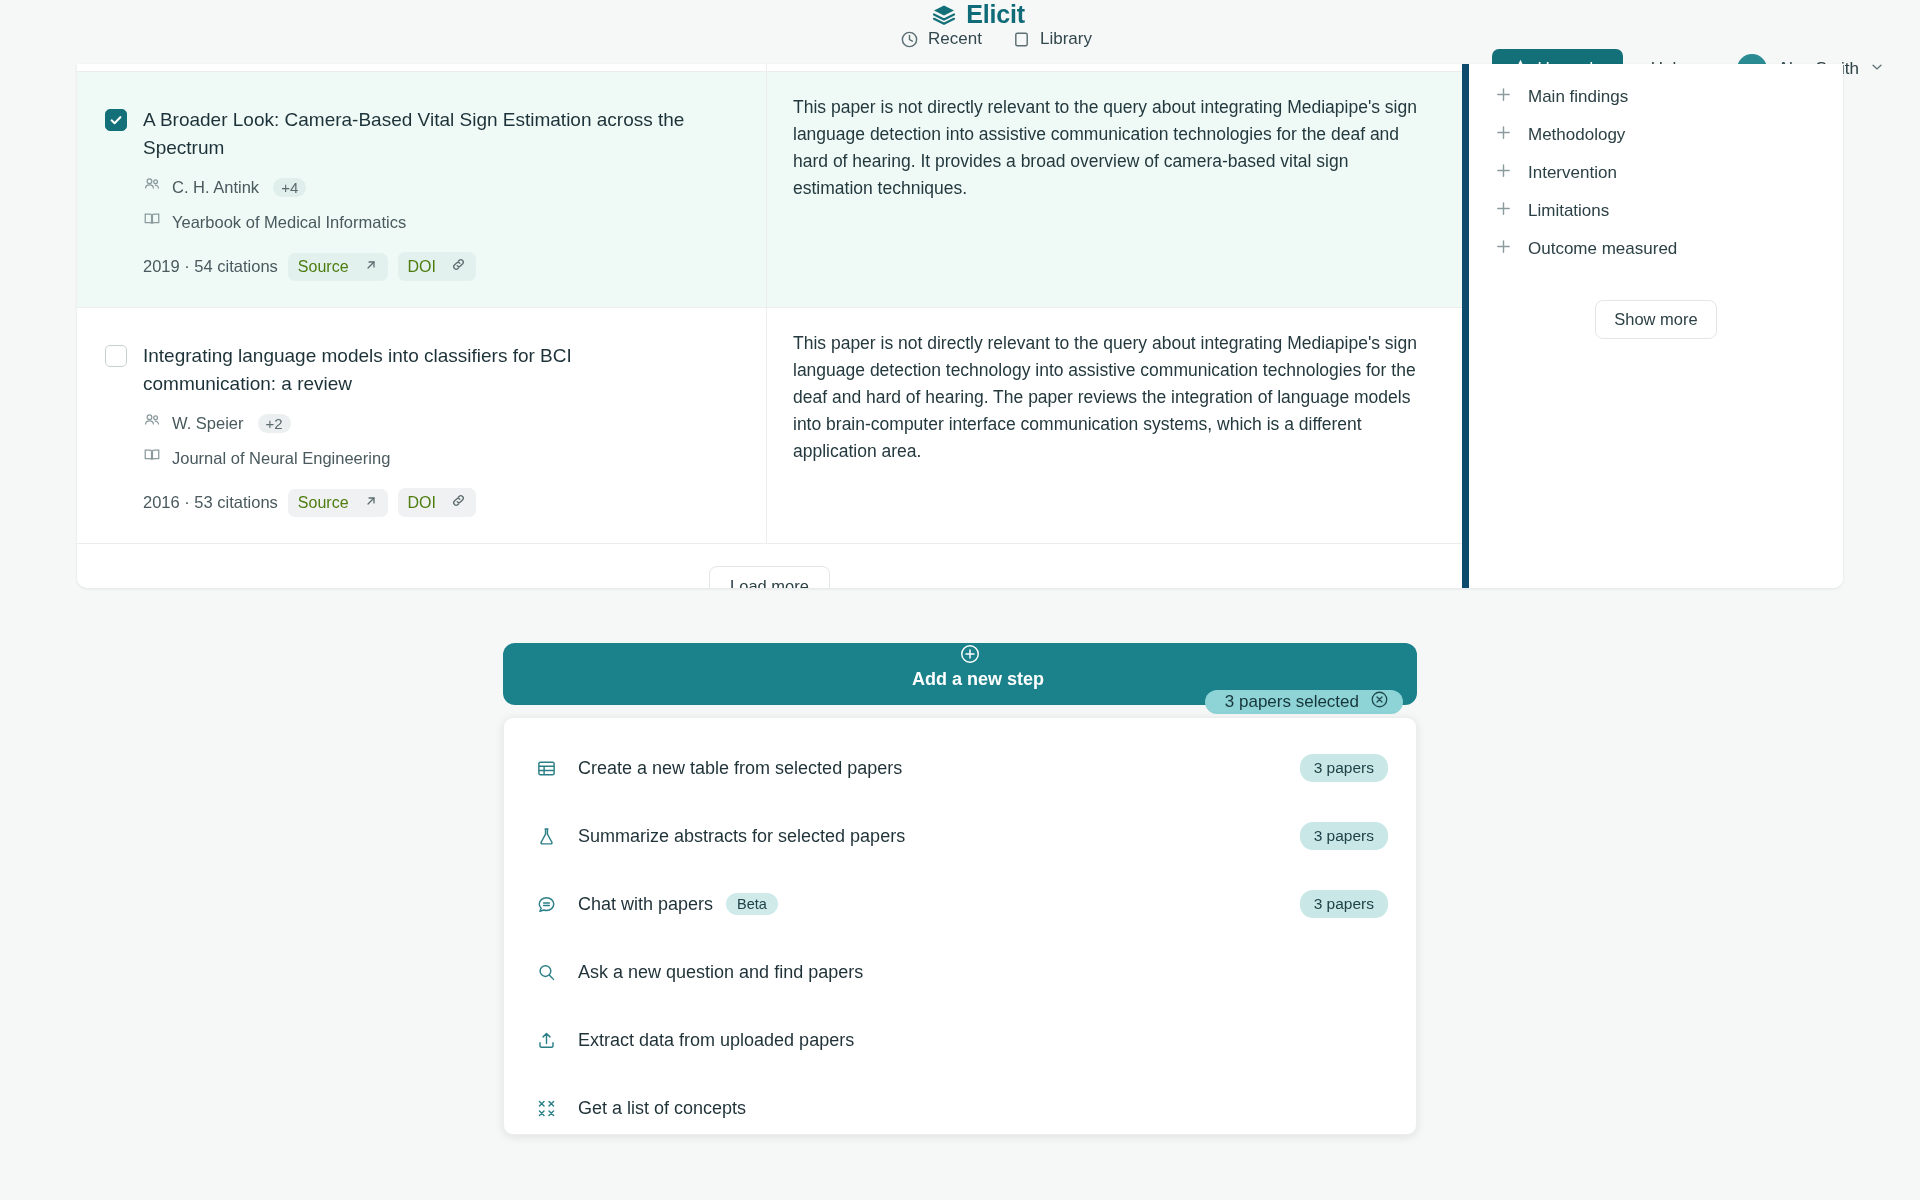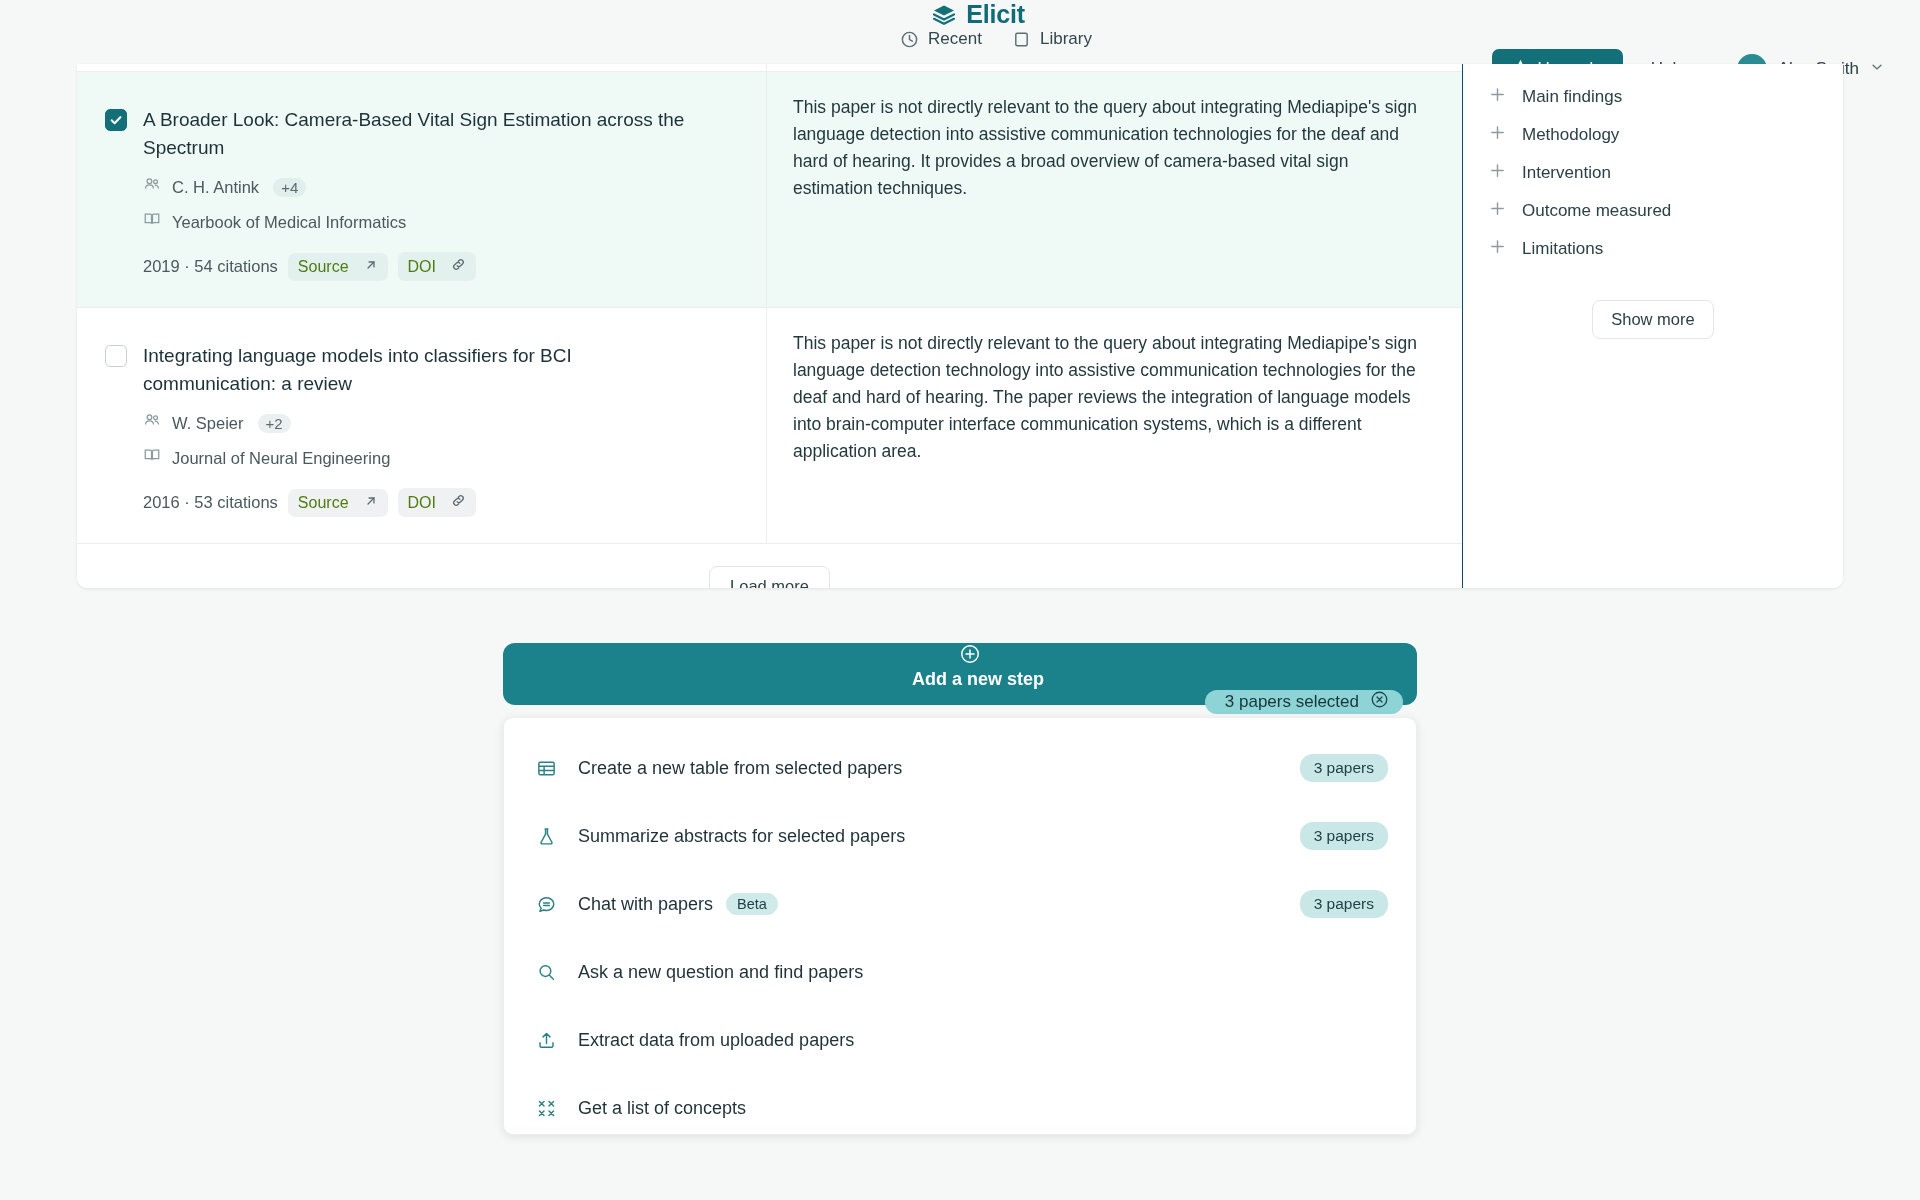--- a/index.html
+++ b/index.html
@@ -69,21 +69,21 @@
     width: 1766px; height: 524px;
     background: #ffffff;
     border-radius: 0 0 10px 10px;
     box-shadow: 0 1px 3px rgba(20,40,45,.09);
     overflow: hidden;
     display: flex;
   }
   .results-left { width: 1385px; position: relative; }
   .results-right-panel {
     width: 381px; background: #ffffff;
-    border-left: 1px solid #0c4a6e;
+    border-left: 7px solid #0c4a6e;
     padding-top: 14px;
   }
 
   .top-stub {
     height: 8px; border-bottom: 1px solid #eceeee;
     display: flex;
   }
   .top-stub .c1 { width: 690px; border-right: 1px solid #eceeee; }
   .top-stub .c2 { flex: 1; }
 
@@ -438,29 +438,29 @@
         </svg>
       </span>
       <span>Intervention</span>
     </div>
     <div class="aspect-item">
       <span>
         <svg width="17" height="17" viewBox="0 0 18 18" fill="none" stroke="#8b9a9d" stroke-width="1.5">
           <path d="M9 3v12M3 9h12" stroke-linecap="round"></path>
         </svg>
       </span>
-      <span>Outcome measured</span>
+      <span>Limitations</span>
     </div>
     <div class="aspect-item">
       <span>
         <svg width="17" height="17" viewBox="0 0 18 18" fill="none" stroke="#8b9a9d" stroke-width="1.5">
           <path d="M9 3v12M3 9h12" stroke-linecap="round"></path>
         </svg>
       </span>
-      <span>Limitations</span>
+      <span>Outcome measured</span>
     </div>
 
     <div class="show-more-wrap">
       <button class="show-more">Show more</button>
     </div>
   </div>
 </div>
 
 <div class="step-bar">
   <span>

